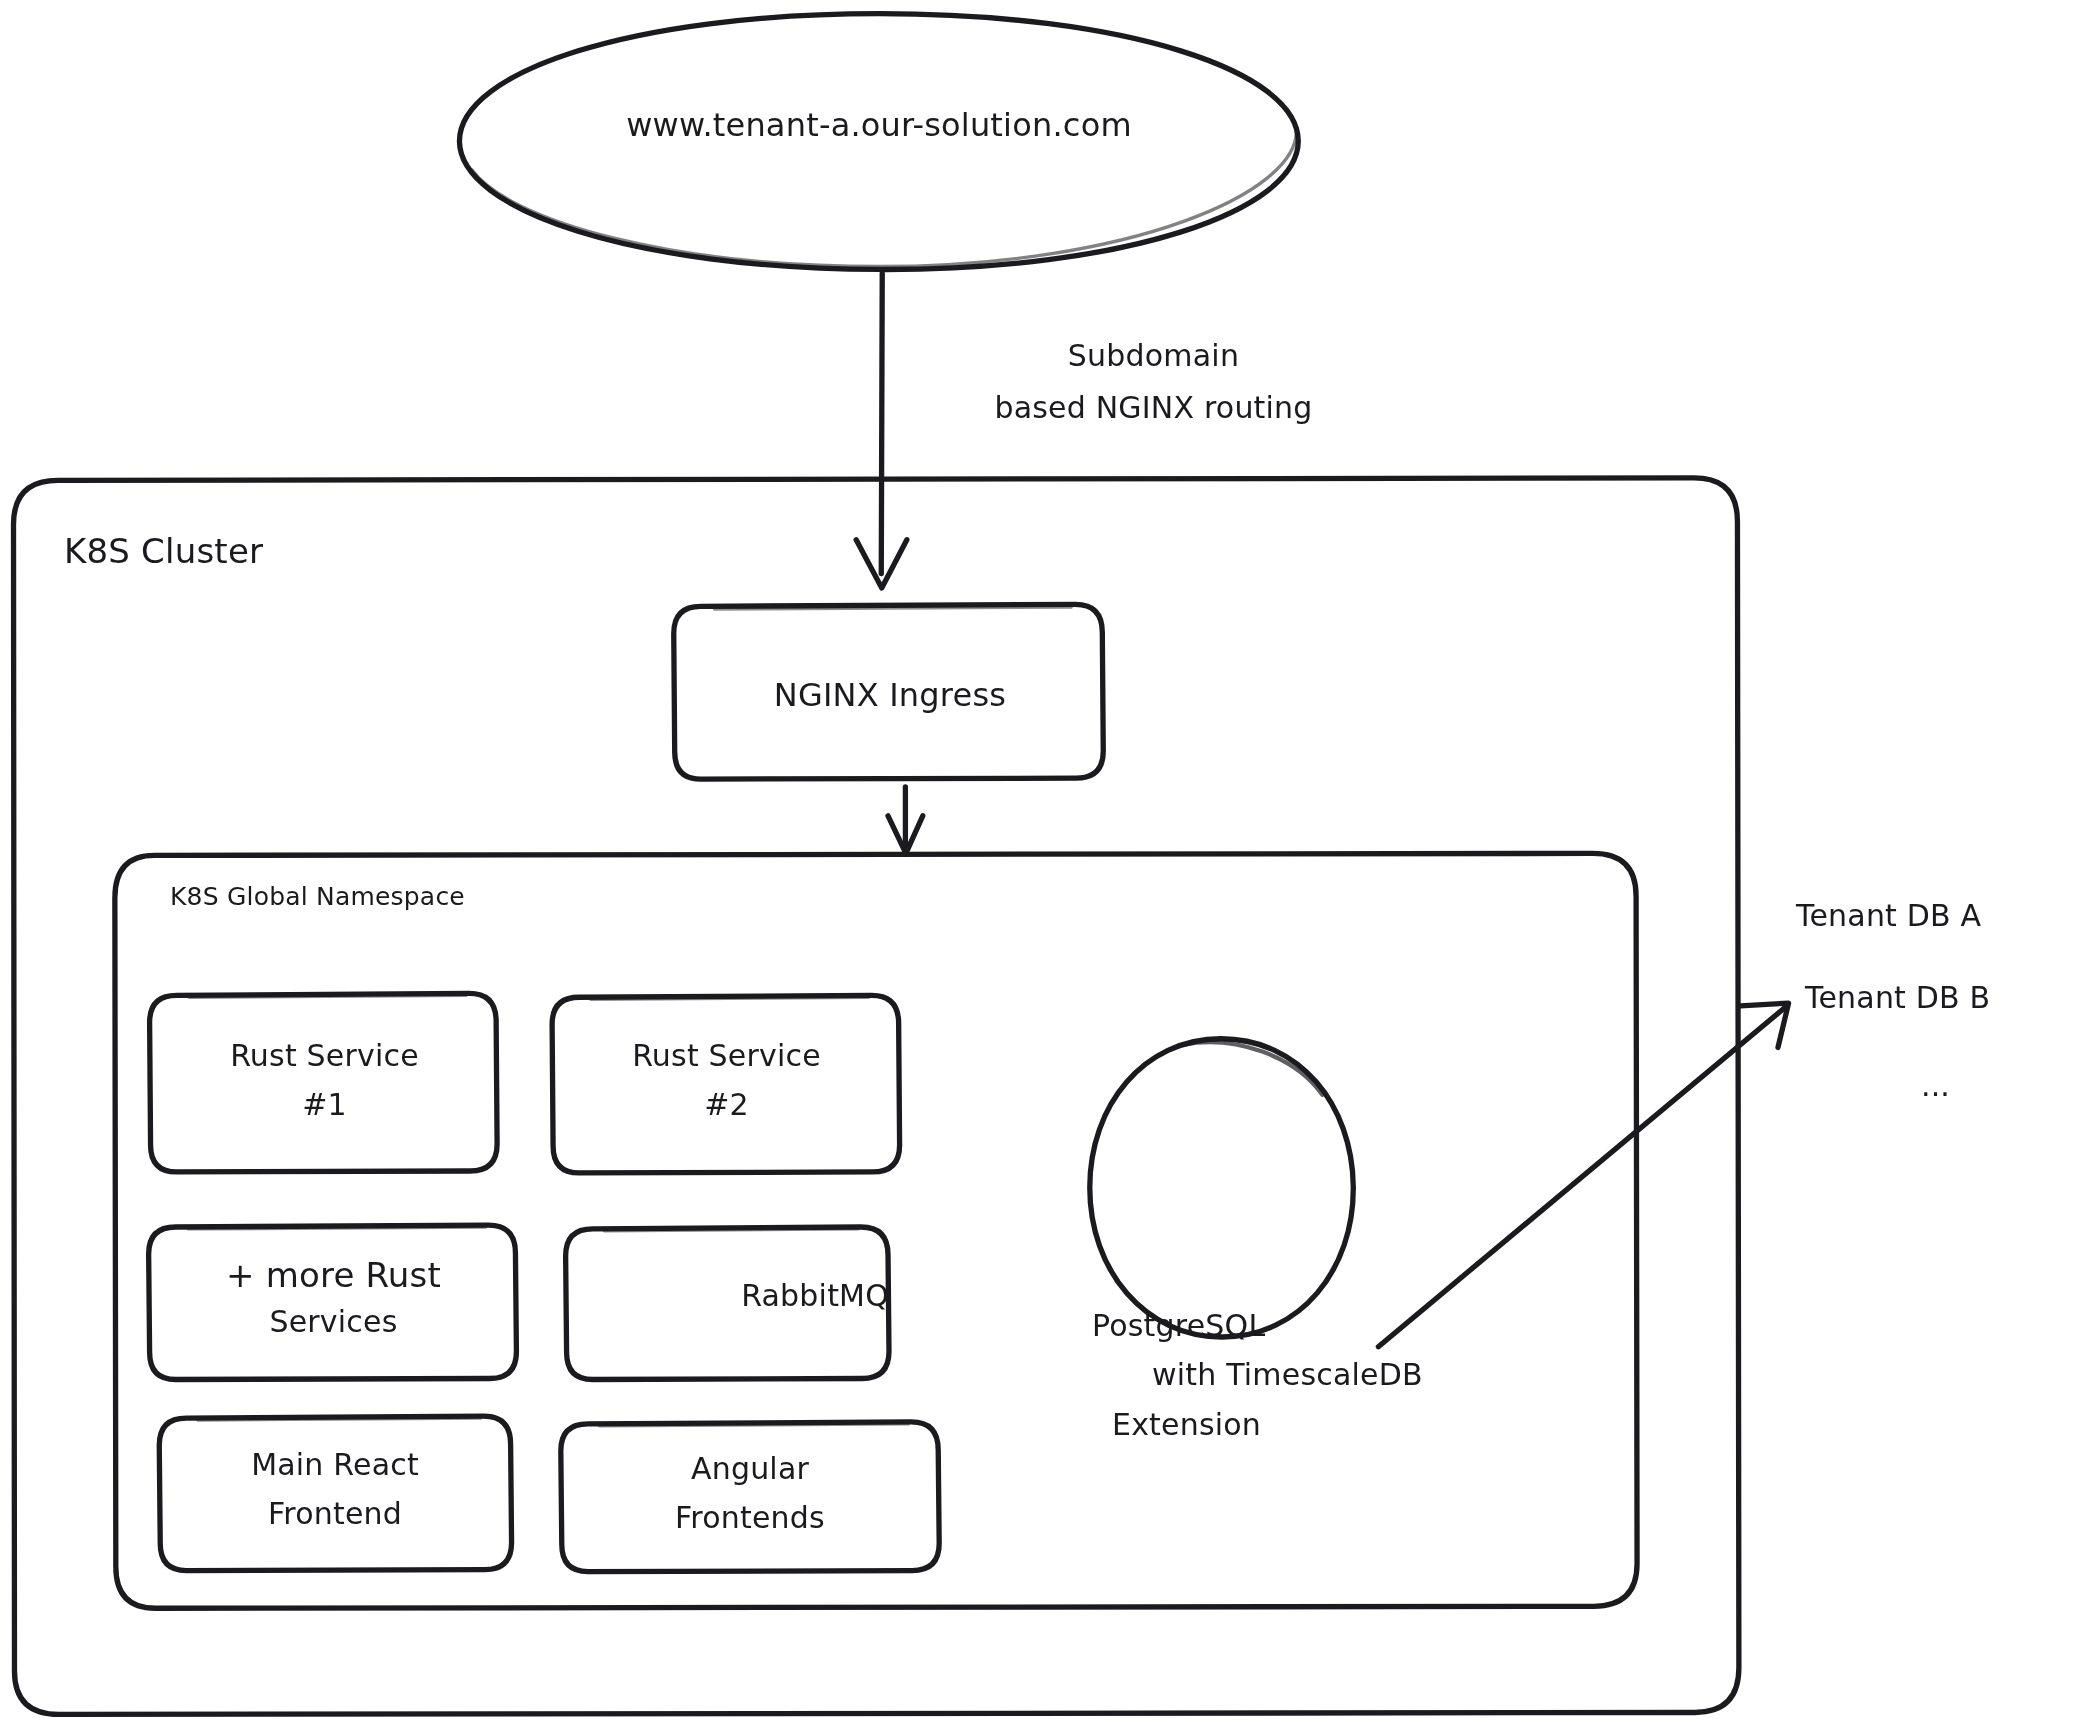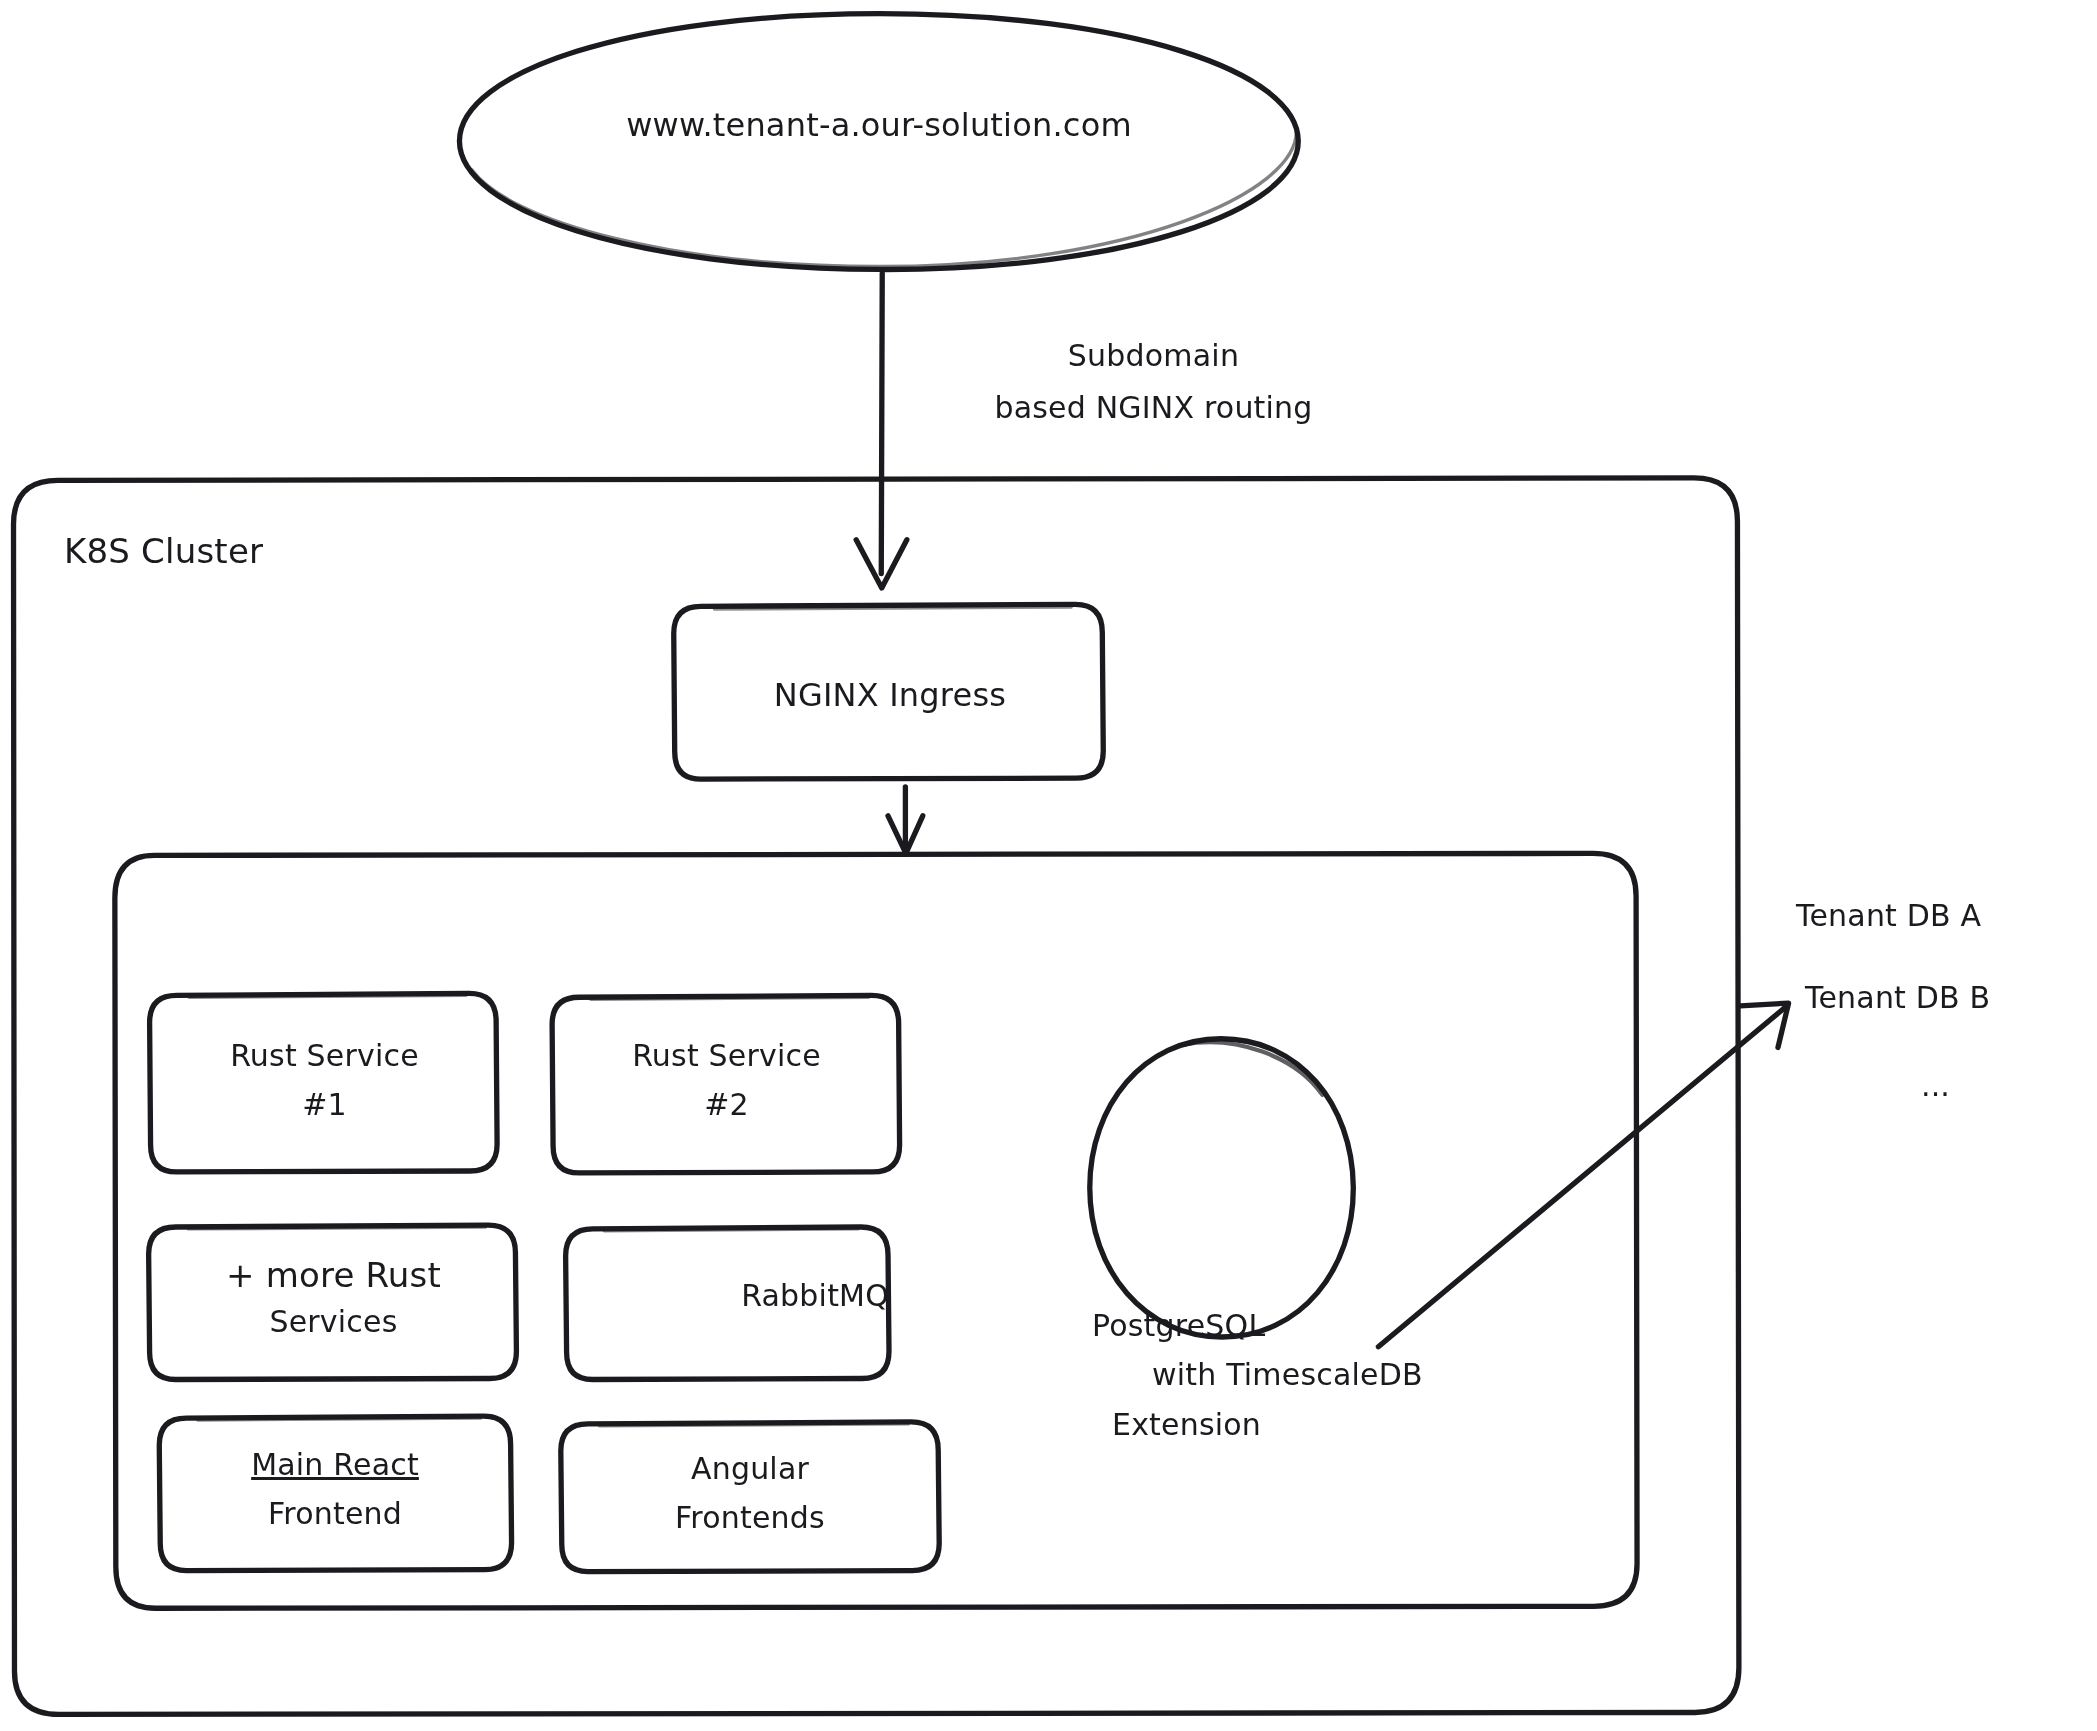--- a/index.html
+++ b/index.html
@@ -107,33 +107,34 @@
 
   <div class="txt ctr" style="left:483px;top:106px;width:792px;font-size:32px;">www.tenant-a.our-solution.com</div>
 
   <div class="txt ctr" style="left:917px;top:338px;width:473px;font-size:30px;">Subdomain</div>
   <div class="txt ctr" style="left:917px;top:390px;width:473px;font-size:30px;">based NGINX routing</div>
 
   <div class="txt lft" style="left:64px;top:531px;width:434px;font-size:34px;">K8S Cluster</div>
 
   <div class="txt ctr" style="left:676px;top:676px;width:428px;font-size:32px;">NGINX Ingress</div>
 
+  <div class="txt lft" style="left:170px;top:882px;width:579px;font-size:25px;">K8S Global Namespace</div>
 
   <div class="txt ctr" style="left:151px;top:1038px;width:347px;font-size:30px;">Rust Service</div>
   <div class="txt ctr" style="left:151px;top:1087px;width:347px;font-size:30px;">#1</div>
 
   <div class="txt ctr" style="left:553px;top:1038px;width:347px;font-size:30px;">Rust Service</div>
   <div class="txt ctr" style="left:553px;top:1087px;width:347px;font-size:30px;">#2</div>
 
   <div class="txt ctr" style="left:150px;top:1255px;width:367px;font-size:34px;">+ more Rust</div>
   <div class="txt ctr" style="left:150px;top:1304px;width:367px;font-size:30px;">Services</div>
 
   <div class="txt ctr" style="left:566px;top:1278px;width:323px;font-size:30px;text-align:right;">RabbitMQ</div>
 
-  <div class="txt ctr" style="left:159px;top:1447px;width:352px;font-size:30px;text-decoration:underline;">Main React</div>
+  <div class="txt ctr" style="left:159px;top:1447px;width:352px;font-size:30px;">Main React</div>
   <div class="txt ctr" style="left:159px;top:1496px;width:352px;font-size:30px;">Frontend</div>
 
   <div class="txt ctr" style="left:561px;top:1451px;width:378px;font-size:30px;">Angular</div>
   <div class="txt ctr" style="left:561px;top:1500px;width:378px;font-size:30px;">Frontends</div>
 
   <div class="txt lft" style="left:1092px;top:1308px;width:579px;font-size:30px;">PostgreSQL</div>
   <div class="txt lft" style="left:1152px;top:1357px;width:579px;font-size:30px;">with TimescaleDB</div>
   <div class="txt lft" style="left:1092px;top:1407px;width:579px;font-size:30px;margin-left:20px;">Extension</div>
 
   <div class="txt lft" style="left:1796px;top:898px;width:338px;font-size:30px;">Tenant DB A</div>

